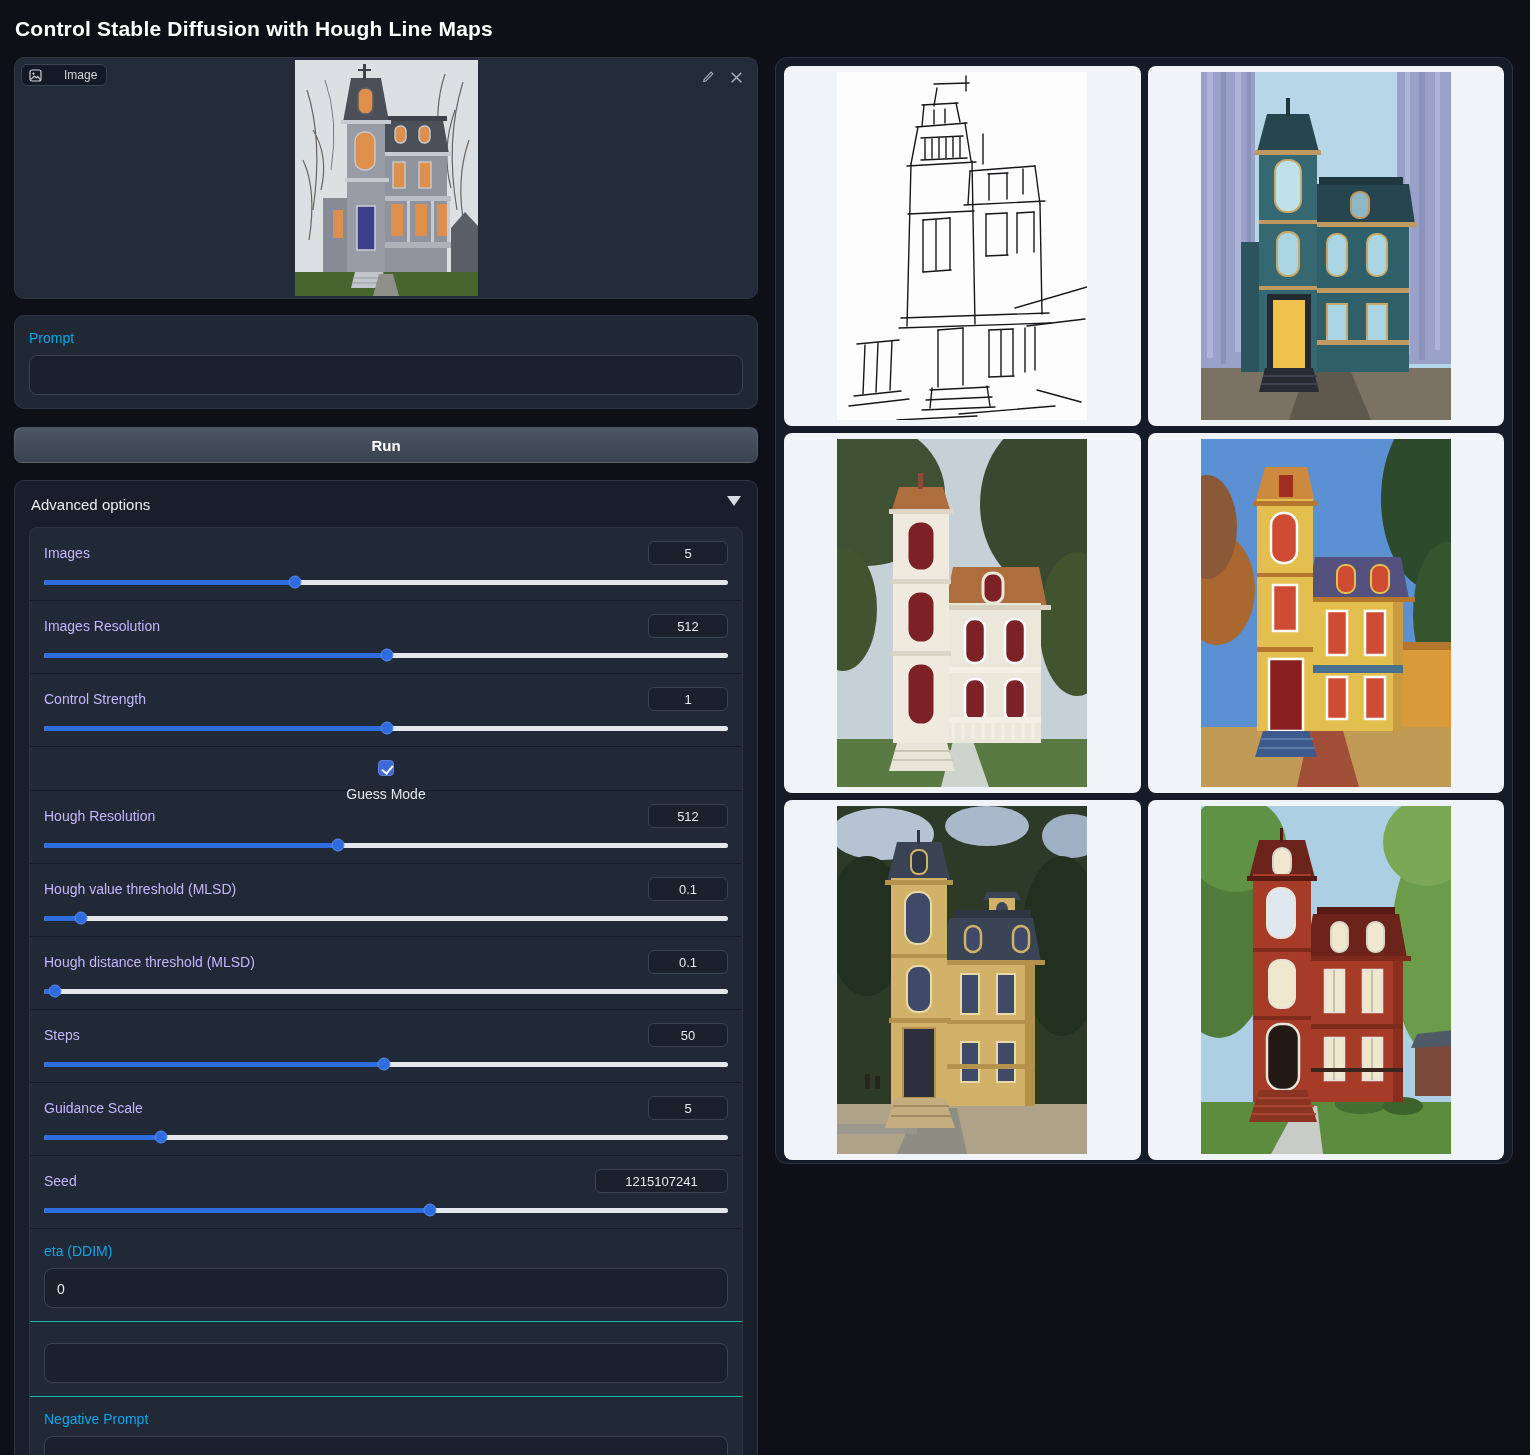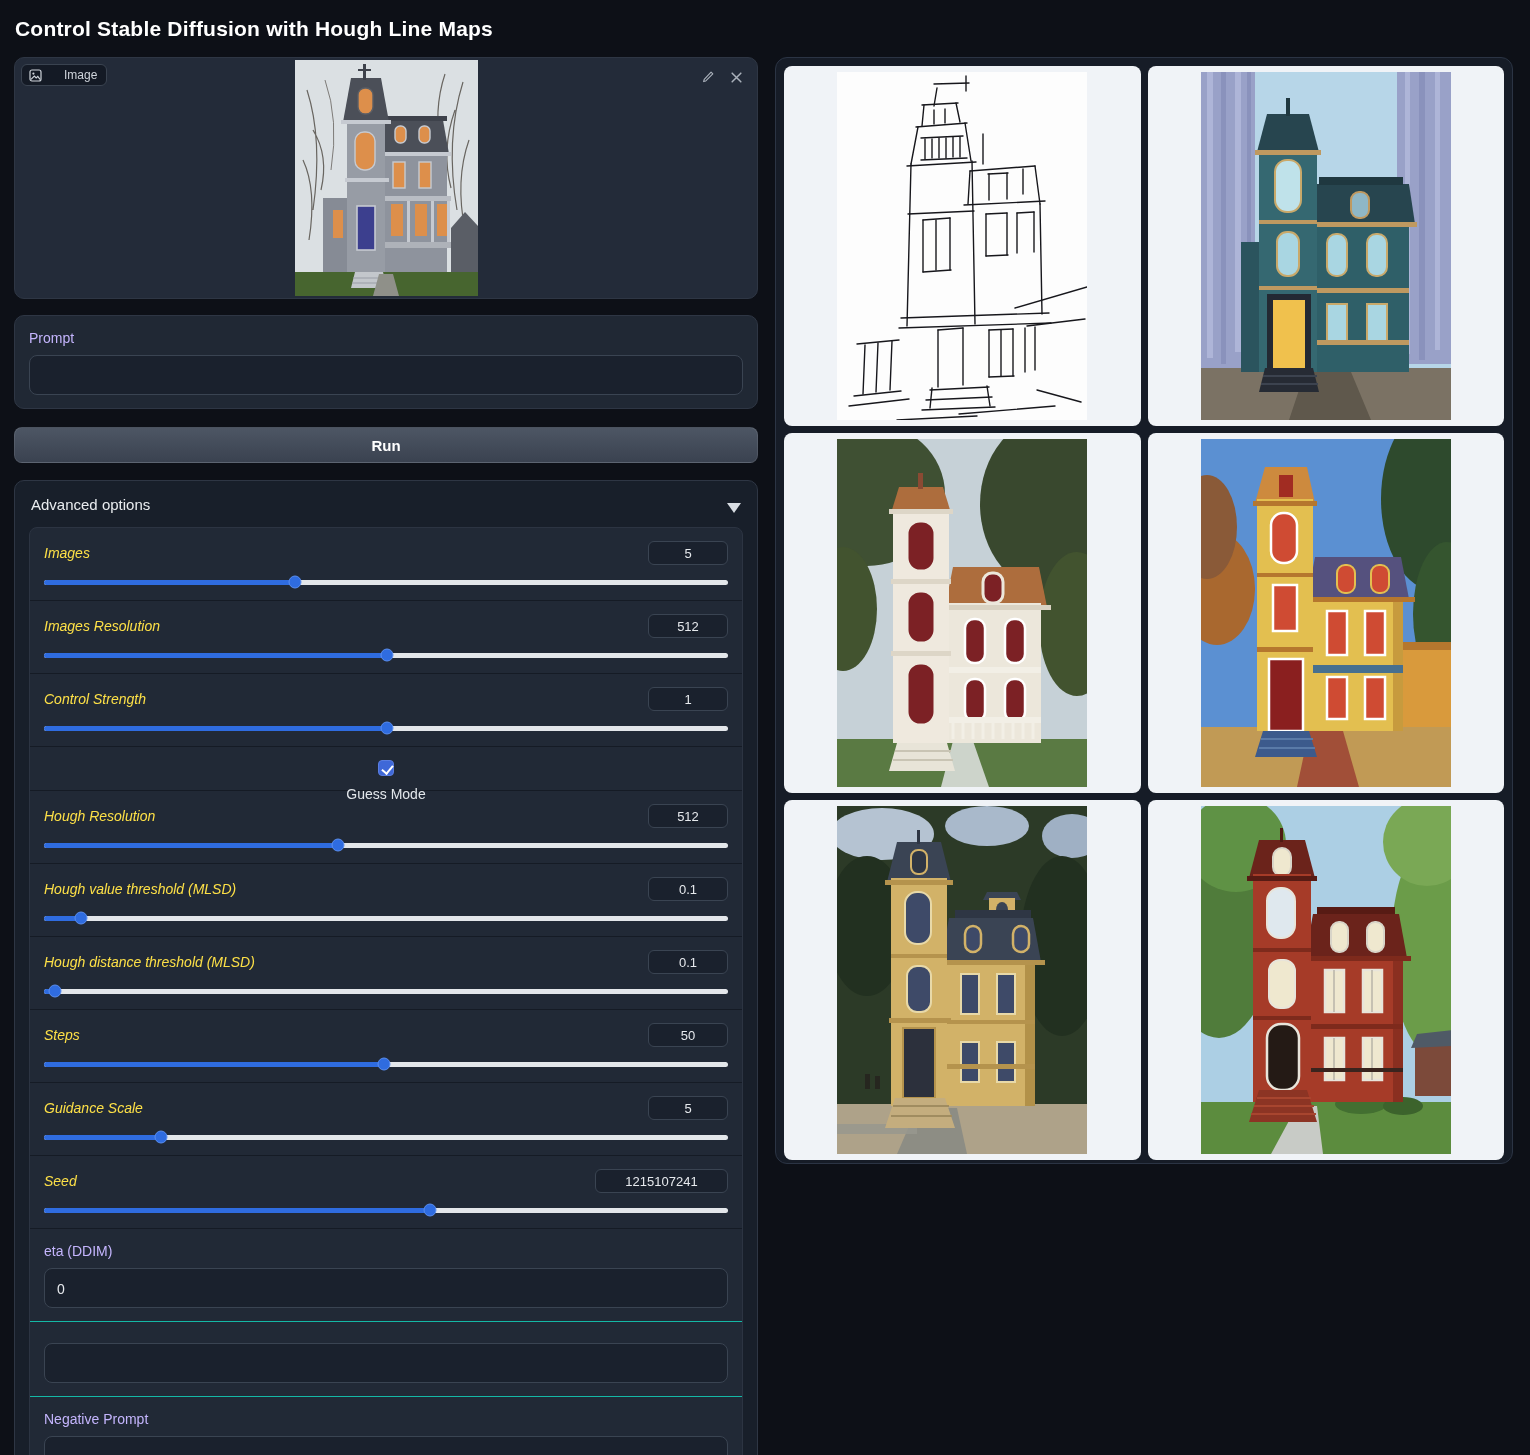--- a/index.html
+++ b/index.html
@@ -21,39 +21,39 @@
   .img-badge { position:absolute; top:6px; left:6px; display:flex; align-items:center; gap:22px;
     background:rgba(18,24,34,.85); border:1px solid #3a4350; border-radius:6px; padding:3px 9px 3px 7px;
     font-size:12px; color:#cfd4db; z-index:3; }
   .img-actions { position:absolute; top:8px; right:10px; display:flex; gap:6px; z-index:3; }
   .icon-btn { width:22px; height:22px; display:flex; align-items:center; justify-content:center;
     color:#aab1bb; background:transparent; border:none; cursor:pointer; border-radius:4px; }
   .photo-wrap { height:236px; }
 
   
   .prompt-panel { padding:13px 14px; margin-bottom:18px; }
-  .field-label { font-size:14px; color:#c4b5fd; line-height:18px; display:block; }
+  .field-label { font-size:14px; color:#0ea5e9; line-height:18px; display:block; }
   .textinput { margin-top:8px; height:40px; background:#1a212d; border:1px solid #3a4452; border-radius:8px;
     font-size:14px; color:#e6e9ed; padding:10px 12px; line-height:20px; overflow:hidden; white-space:nowrap; }
 
   
   .run-btn { display:block; width:100%; height:36px; margin-bottom:17px; border-radius:8px;
     background:linear-gradient(#4d5664,#3a4250); border:1px solid rgba(255,255,255,.09);
     color:#ffffff; font-weight:bold; font-size:15px; font-family:inherit; cursor:pointer; }
 
   
   .advanced-panel { background:#181f2a; border:1px solid #2e3644; border-radius:10px; padding-bottom:14px; }
-  .acc-header { display:flex; align-items:flex-end; justify-content:space-between; padding:15px 16px 14px 16px; cursor:pointer; }
+  .acc-header { display:flex; align-items:flex-start; justify-content:space-between; padding:15px 16px 14px 16px; cursor:pointer; }
   .acc-title { font-size:15px; color:#e9ecef; }
   .tri-down { width:0; height:0; border-left:7px solid transparent; border-right:7px solid transparent; border-top:10px solid #d8dde3; }
   .rows-box { margin:0 14px; background:#212936; border:1px solid #2c3442; border-radius:8px; overflow:hidden; }
   .row { padding:13px 14px 11px 14px; border-bottom:1px solid #151b25; }
   .row:last-child { border-bottom:none; }
   .row-top { display:flex; align-items:center; justify-content:space-between; height:24px; }
-  .slider-label { font-size:14px; color:#fde047;font-style:italic; }
+  .slider-label { font-size:14px; color:#c4b5fd; }
   .num-box { min-width:80px; height:24px; padding:0 8px; display:flex; align-items:center; justify-content:center;
     background:#1a212d; border:1px solid #3a4452; border-radius:6px; font-size:13px; color:#e6e9ed; }
   .num-box.wide { min-width:133px; }
   .track-zone { margin-top:10px; height:14px; position:relative; cursor:pointer; }
   .slider-track { --pct:50%; position:absolute; left:0; right:0; top:4.5px; height:5px; border-radius:3px; background:#e3e6ea; }
   .slider-fill { position:absolute; left:0; top:0; bottom:0; width:var(--pct); background:#2f6ce0; border-radius:3px; }
   .slider-handle { position:absolute; top:50%; left:var(--pct); width:13px; height:13px; border-radius:50%;
     background:#2f6ce0; border:1px solid #5a8ef0; transform:translate(-50%,-50%); }
   .check-row { padding:13px 14px; border-bottom:1px solid #151b25; display:flex; align-items:center; gap:10px; height:44px;flex-direction:column; }
   .checkbox { width:16px; height:16px; border-radius:4px; background:#3f68d8; border:1px solid #5a7de0; position:relative; cursor:pointer; flex:none; }

